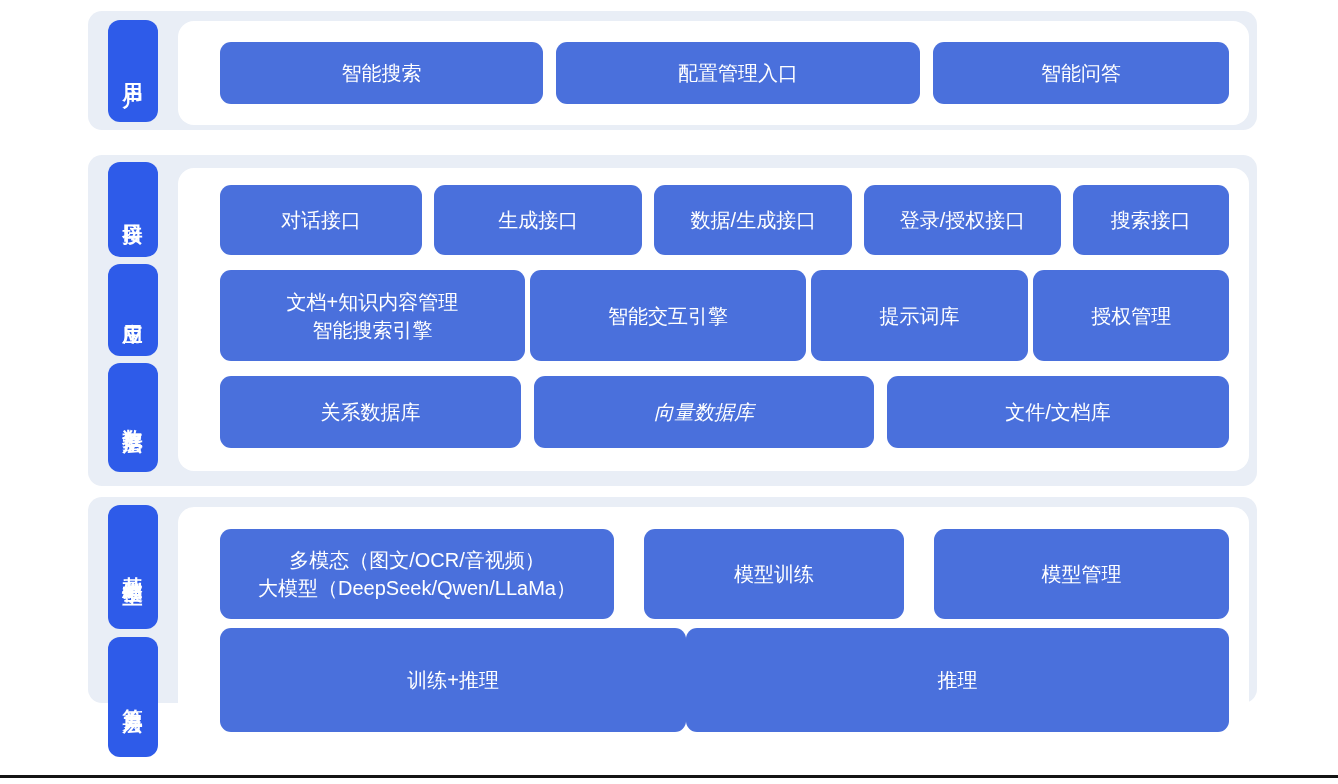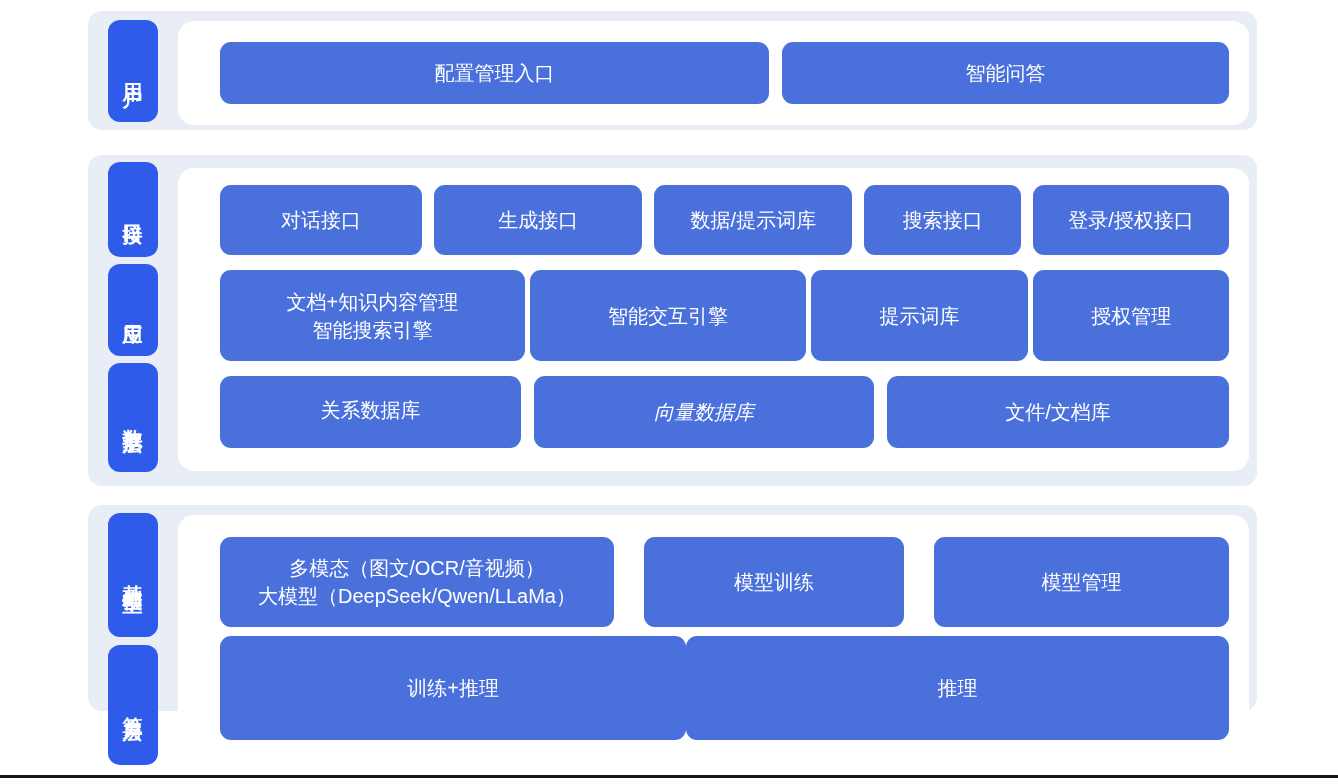--- a/index.html
+++ b/index.html
@@ -10,21 +10,21 @@
   }
   .stage { position: absolute; left: 88px; top: 11px; width: 1169px; }
 
   .band {
     background: #E9EEF6;
     border-radius: 14px;
     display: flex;
     align-items: flex-start;
   }
   .band-user       { height: 119px; margin-bottom: 25px; }
-  .band-middle     { height: 331px; margin-bottom: 19px; }
+  .band-middle     { height: 331px; margin-bottom: 11px; }
   .band-bottom     { height: 206px; }
 
   .label-col {
     width: 50px;
     margin-left: 20px;
     display: flex;
     flex-direction: column;
     flex-shrink: 0;
   }
   .layer-label {
@@ -83,21 +83,21 @@
   .lbl-interface { height: 95px; }
   .lbl-application { height: 92px; }
   .lbl-data { height: 109px; }
   .band-middle .panel { margin-top: 13px; padding: 17px 20px 23px 42px; gap: 15px; }
   .row-interface { height: 70px; gap: 12px; }
   .row-application { height: 91px; gap: 5px; }
   .row-data { height: 72px; gap: 13px; }
   .b-dialog-api { flex: 203; } .b-gen-api { flex: 209; } .b-data-file-api { flex: 199; }
   .b-search-api { flex: 157; } .b-login-auth-api { flex: 197; }
   .b-doc-knowledge { flex: 296; } .b-interactive { flex: 268; } .b-prompt { flex: 211; } .b-auth { flex: 190; }
-  .b-relational { flex: 301; font-family: Liberation Mono, monospace; } .b-vector { flex: 340; font-style: italic; } .b-filedoc { flex: 342; }
+  .b-relational { flex: 301; } .b-vector { flex: 340; font-style: italic; } .b-filedoc { flex: 342; }
 
   
   .band-bottom .label-col { padding-top: 8px; gap: 8px; }
   .lbl-foundation { height: 124px; }
   .lbl-compute { height: 120px; }
   .band-bottom .panel { margin-top: 10px; padding: 22px 20px 18px 42px; gap: 9px; }
   .row-foundation { height: 90px; gap: 30px; }
   .row-compute { height: 104px; }
   .b-multimodal { flex: 394; } .b-training { flex: 260; text-align: center; } .b-model-mgmt { flex: 295; }
   .b-train-infer { flex: 462; } .b-infer { flex: 538; }
@@ -113,38 +113,39 @@
 </head>
 <body>
 
 <div class="stage">
 
   <section class="band band-user">
     <div class="label-col">
       <div class="layer-label">用户</div>
     </div>
     <div class="panel">
+      <div class="box b-search">智能搜索</div>
       <div class="box b-config">配置管理入口</div>
       <div class="box b-qa">智能问答</div>
     </div>
   </section>
 
   <section class="band band-middle">
     <div class="label-col">
       <div class="layer-label lbl-interface">接口</div>
       <div class="layer-label lbl-application">应用</div>
       <div class="layer-label lbl-data">数据层</div>
     </div>
     <div class="panel">
       <div class="row row-interface">
         <div class="box b-dialog-api">对话接口</div>
         <div class="box b-gen-api">生成接口</div>
-        <div class="box b-data-file-api">数据/提示词库</div>
+        <div class="box b-data-file-api">数据/生成接口</div>
+        <div class="box b-login-auth-api">登录/授权接口</div>
         <div class="box b-search-api">搜索接口</div>
-        <div class="box b-login-auth-api">登录/授权接口</div>
       </div>
       <div class="row row-application">
         <div class="box b-doc-knowledge">文档+知识内容管理
 智能搜索引擎</div>
         <div class="box b-interactive">智能交互引擎</div>
         <div class="box b-prompt">提示词库</div>
         <div class="box b-auth">授权管理</div>
       </div>
       <div class="row row-data">
         <div class="box b-relational">关系数据库</div>

